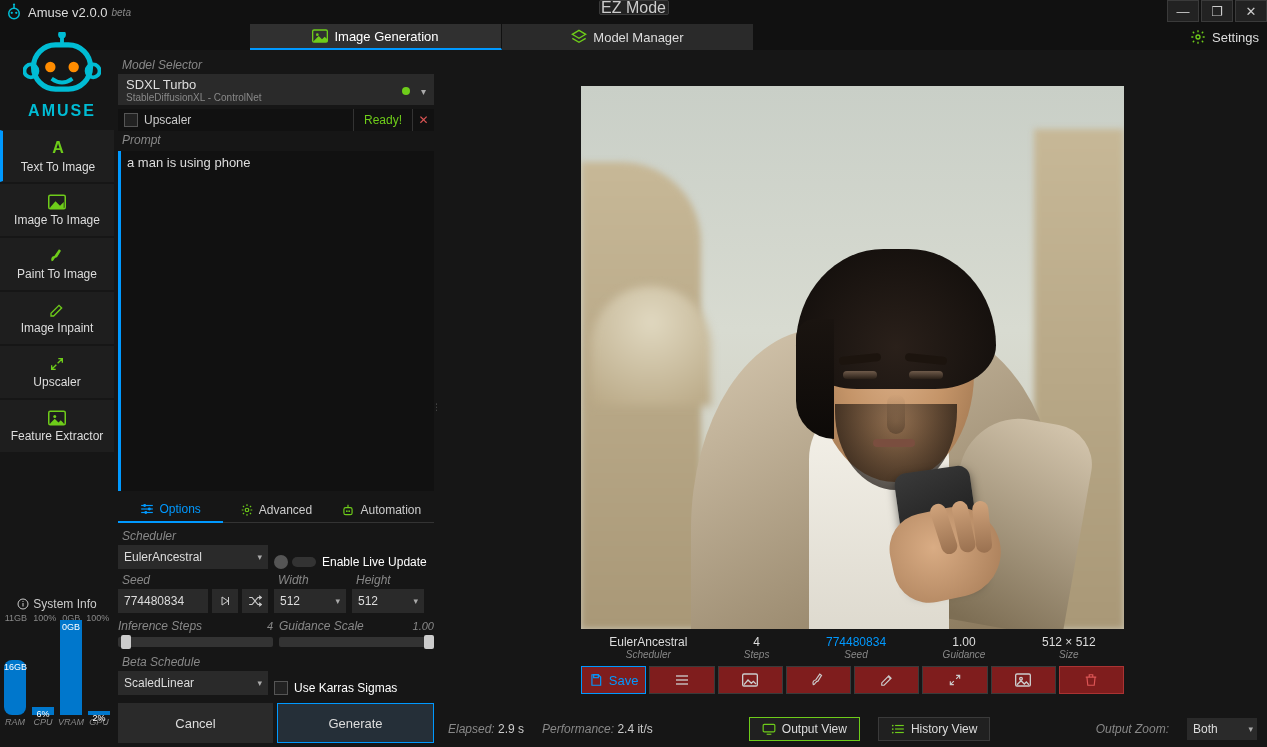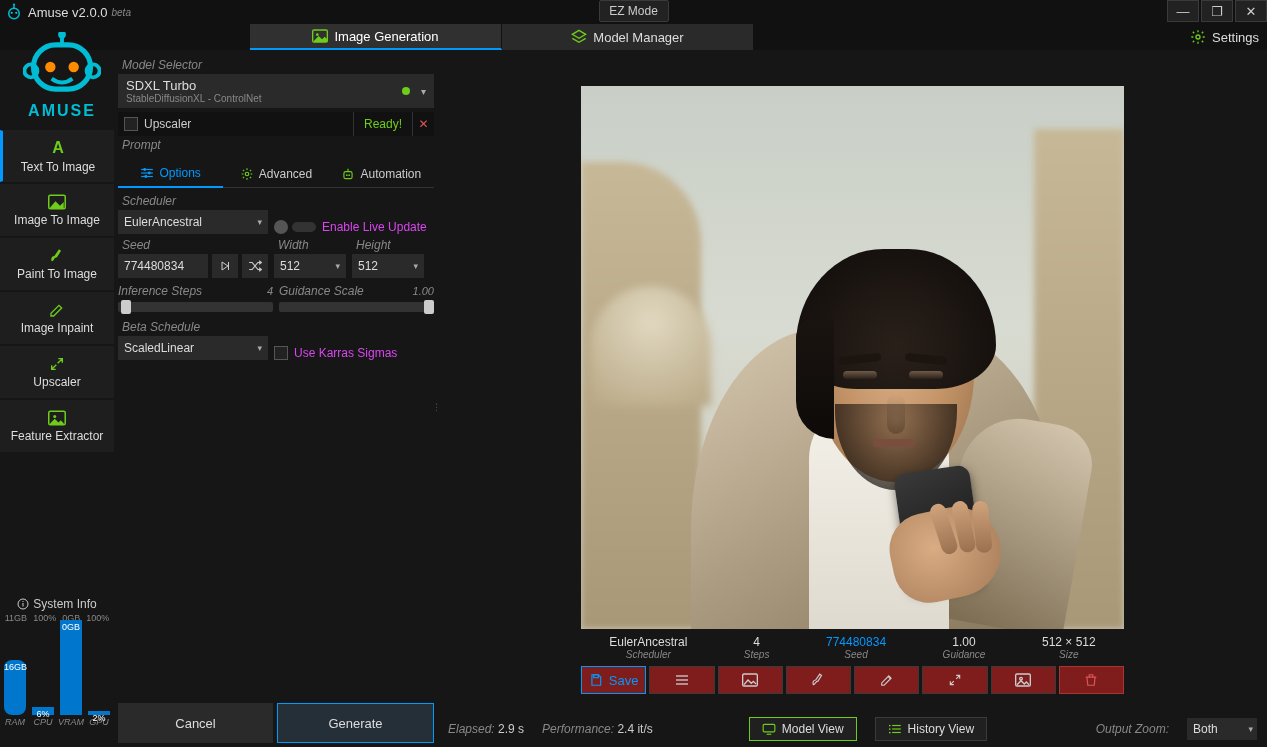--- a/index.html
+++ b/index.html
@@ -3,21 +3,21 @@
 <meta charset="utf-8">
 <style>
 *{box-sizing:border-box;margin:0;padding:0;font-family:'Segoe UI',Arial,sans-serif;}
 html,body{width:1267px;height:747px;background:#161616;color:#ccc;font-size:12px;overflow:hidden;user-select:none;}
 svg{display:block;}
 
 .titlebar{height:24px;background:#111;display:flex;align-items:center;position:relative;}
 .titlebar .logo-glyph{width:20px;height:20px;margin-left:4px;display:flex;align-items:center;justify-content:center;color:#00bcd4;}
 .titlebar .title{margin-left:4px;font-size:13px;color:#ddd;}
 .titlebar .beta{margin-left:4px;font-size:10px;color:#888;font-style:italic;}
-.ezmode{position:absolute;left:50%;transform:translateX(-50%);top:0;height:22px;width:70px;border:1px solid #3a3a3a;background:#222;display:flex;align-items:center;justify-content:center;color:#ccc;font-size:12px;border-radius:2px;cursor:pointer;}
+.ezmode{position:absolute;left:50%;transform:translateX(-50%);top:0;height:15px;width:70px;border:1px solid #3a3a3a;background:#222;display:flex;align-items:center;justify-content:center;color:#ccc;font-size:16px;border-radius:2px;cursor:pointer;}
 .win-btns{position:absolute;right:0;top:0;display:flex;}
 .win-btn{width:32px;height:22px;background:#222;border:1px solid #3a3a3a;margin-left:2px;display:flex;align-items:center;justify-content:center;color:#ccc;cursor:pointer;font-size:13px;}
 
 .tabbar{height:26px;background:#111;display:flex;align-items:stretch;padding-left:250px;padding-right:8px;position:relative;}
 .tab{flex:0 0 252px;display:flex;align-items:center;justify-content:center;gap:6px;color:#ddd;font-size:13px;cursor:pointer;background:#2a2a2a;border-right:1px solid #111;}
 .tab.active{background:#303030;color:#fff;border-bottom:2px solid #0099ff;}
 .settings{position:absolute;right:8px;top:0;height:26px;display:flex;align-items:center;gap:6px;color:#ddd;font-size:13px;cursor:pointer;}
 
 .biglogo{position:absolute;left:12px;top:26px;width:100px;height:100px;color:#00bcd4;display:flex;flex-direction:column;align-items:center;justify-content:center;}
 .biglogo .word{color:#00bcd4;font-weight:bold;letter-spacing:2px;font-size:16px;}
@@ -50,21 +50,21 @@
 .seed-row{display:flex;gap:4px;}
 .seed-row .num-input{flex:1;}
 .icon-btn{width:26px;height:24px;background:#2a2a2a;display:flex;align-items:center;justify-content:center;color:#ccc;cursor:pointer;font-size:12px;}
 .slider-row{display:flex;align-items:center;gap:6px;}
 .sld-label{flex:1;color:#888;font-style:italic;font-size:12px;}
 .sld-val{color:#888;font-style:italic;font-size:11px;}
 .slider{height:10px;position:relative;background:#333;border-radius:2px;margin-top:4px;}
 .slider .thumb{position:absolute;top:-2px;width:10px;height:14px;background:#ccc;border-radius:2px;}
 .toggle-dot{width:14px;height:14px;border-radius:50%;background:#555;margin-right:4px;}
 .toggle-track{width:24px;height:10px;background:#333;border-radius:5px;margin-right:6px;position:relative;}
-.inline-chk{display:flex;align-items:center;color:#d946ef;font-size:12px;margin-top:6px;}
+.inline-chk{display:flex;align-items:center;color:#ffffff;font-size:12px;margin-top:6px;}
 .btn-row{display:flex;gap:4px;margin-top:auto;padding:6px 0 4px 0;}
 .big-btn{flex:1;height:40px;background:#2a2a2a;display:flex;align-items:center;justify-content:center;color:#ddd;cursor:pointer;font-size:13px;}
 .big-btn.primary{border:1px solid #0099ff;background:#252f38;}
 
 .divider{position:absolute;left:434px;top:56px;bottom:0;width:4px;cursor:col-resize;}
 .divider .grip{position:absolute;top:50%;left:-2px;color:#555;font-size:9px;letter-spacing:-2px;}
 
 .output{position:absolute;left:438px;right:0;top:56px;bottom:0;display:flex;flex-direction:column;align-items:center;}
 .img-box{width:543px;height:543px;margin-top:30px;position:relative;overflow:hidden;}
 .meta-row{width:543px;display:flex;justify-content:space-around;margin-top:6px;font-size:12px;}
@@ -298,20 +298,21 @@
     <span class="caret">▾</span>
   </div>
   <div class="upscaler-row">
     <span class="chk"></span>
     <span>Upscaler</span>
     <span class="ready">Ready!</span>
     <span class="close-x">✕</span>
   </div>
 
   <div class="section-label">Prompt</div>
+  <div class="prompt-area">a man is using phone</div>
 
   <div class="opt-tabs">
     <div class="opt-tab active">
       <span>
           <svg width="14" height="12" viewBox="0 0 24 20">
             <line x1="2" y1="4" x2="22" y2="4" stroke="#0099ff" stroke-width="2"></line>
             <line x1="2" y1="10" x2="22" y2="10" stroke="#0099ff" stroke-width="2"></line>
             <line x1="2" y1="16" x2="22" y2="16" stroke="#0099ff" stroke-width="2"></line>
             <circle cx="8" cy="4" r="2.5" fill="#0099ff"></circle>
             <circle cx="16" cy="10" r="2.5" fill="#0099ff"></circle>
@@ -556,21 +557,21 @@
     <span><span class="lbl">Elapsed:</span> <span>2.9 s</span></span>
     <span><span class="lbl">Performance:</span> <span>2.4 it/s</span></span>
     <div style="flex:0 0 60px"></div>
     <div class="view-btn active">
       <span>
           <svg width="14" height="12" viewBox="0 0 24 20">
             <rect x="2" y="2" width="20" height="13" rx="2" fill="none" stroke="#6ecc1a" stroke-width="2"></rect>
             <line x1="8" y1="19" x2="16" y2="19" stroke="#6ecc1a" stroke-width="2"></line>
           </svg>
         </span>
-      <span>Model View</span>
+      <span>Output View</span>
     </div>
     <div class="view-btn">
       <span>
           <svg width="14" height="12" viewBox="0 0 24 20">
             <line x1="7" y1="4" x2="22" y2="4" stroke="#6ecc1a" stroke-width="2"></line>
             <line x1="7" y1="10" x2="22" y2="10" stroke="#6ecc1a" stroke-width="2"></line>
             <line x1="7" y1="16" x2="22" y2="16" stroke="#6ecc1a" stroke-width="2"></line>
             <circle cx="3" cy="4" r="1.5" fill="#6ecc1a"></circle>
             <circle cx="3" cy="10" r="1.5" fill="#6ecc1a"></circle>
             <circle cx="3" cy="16" r="1.5" fill="#6ecc1a"></circle>

